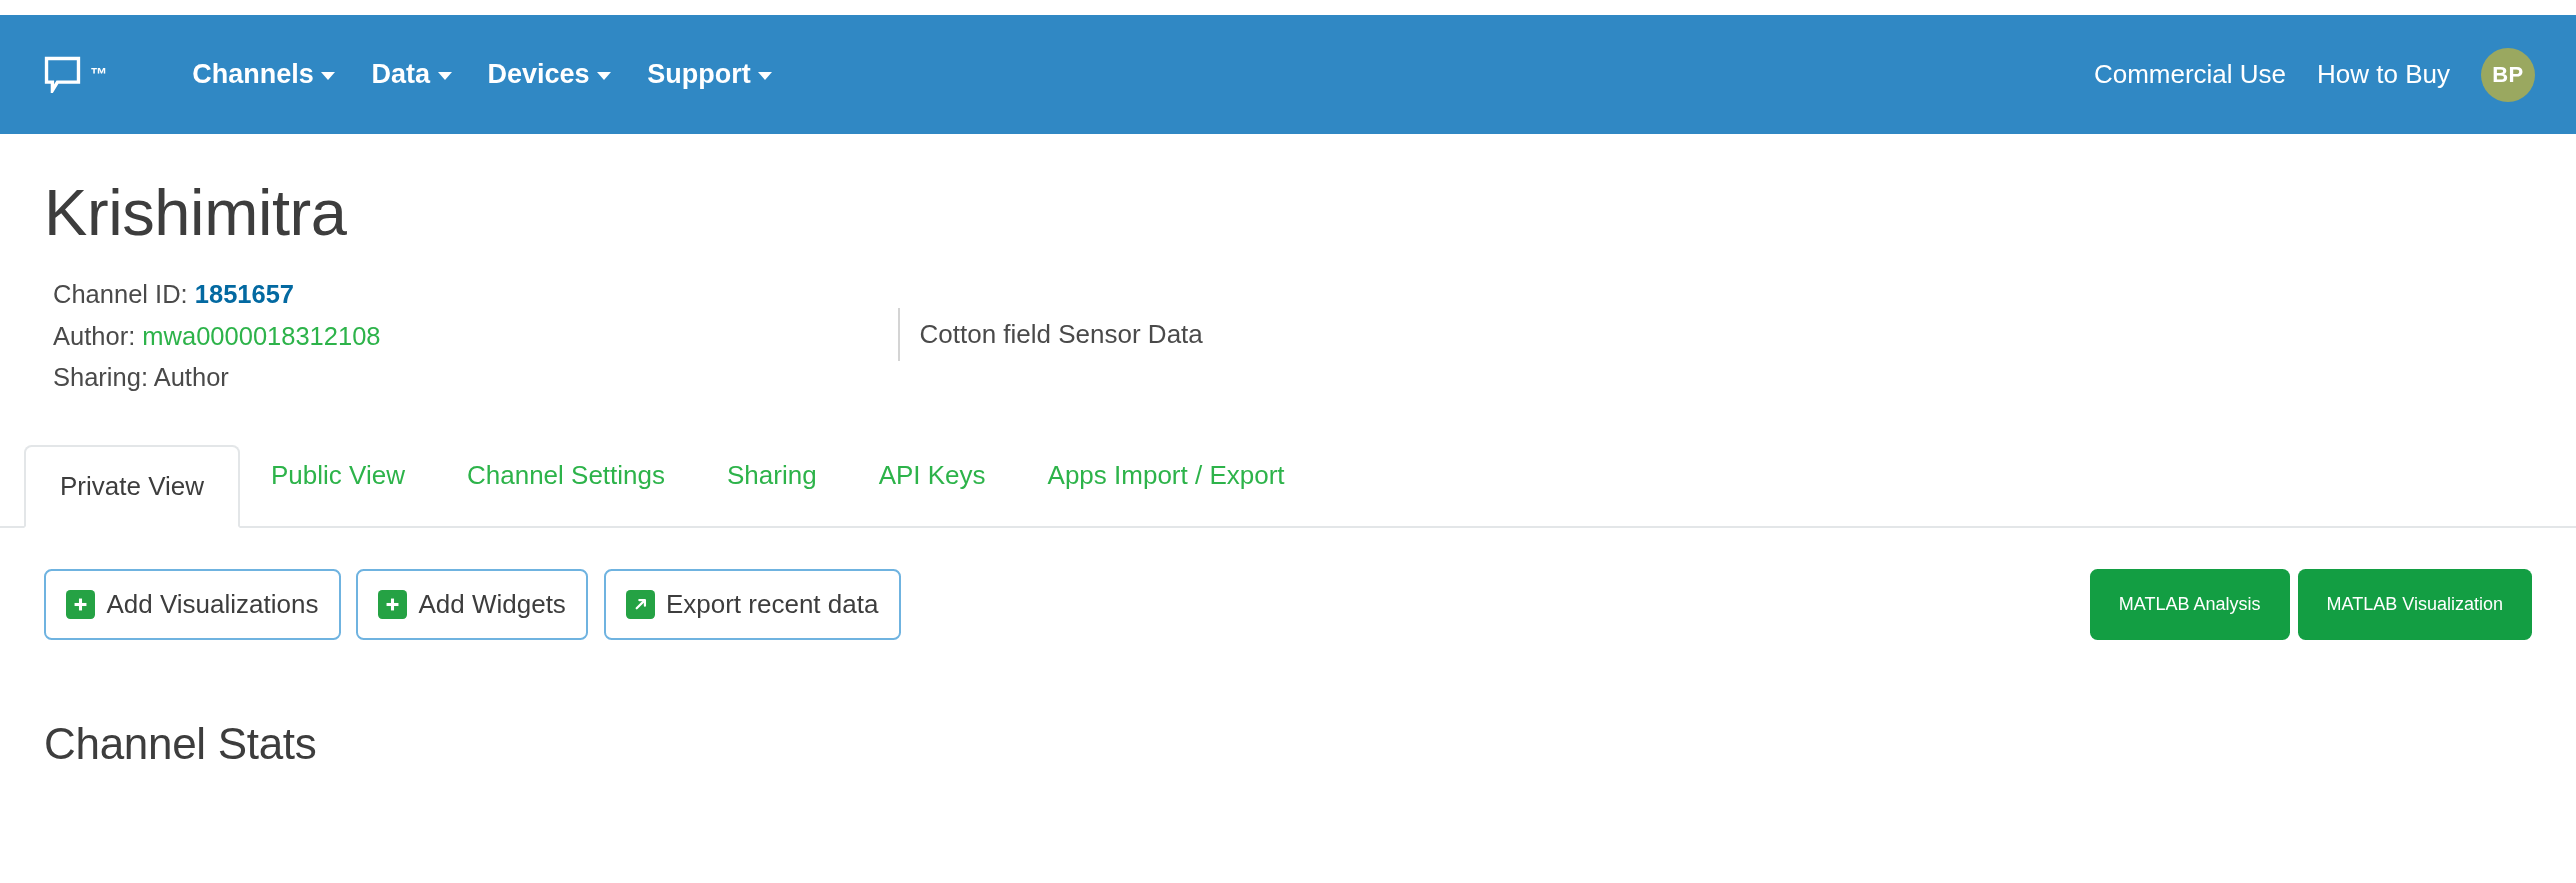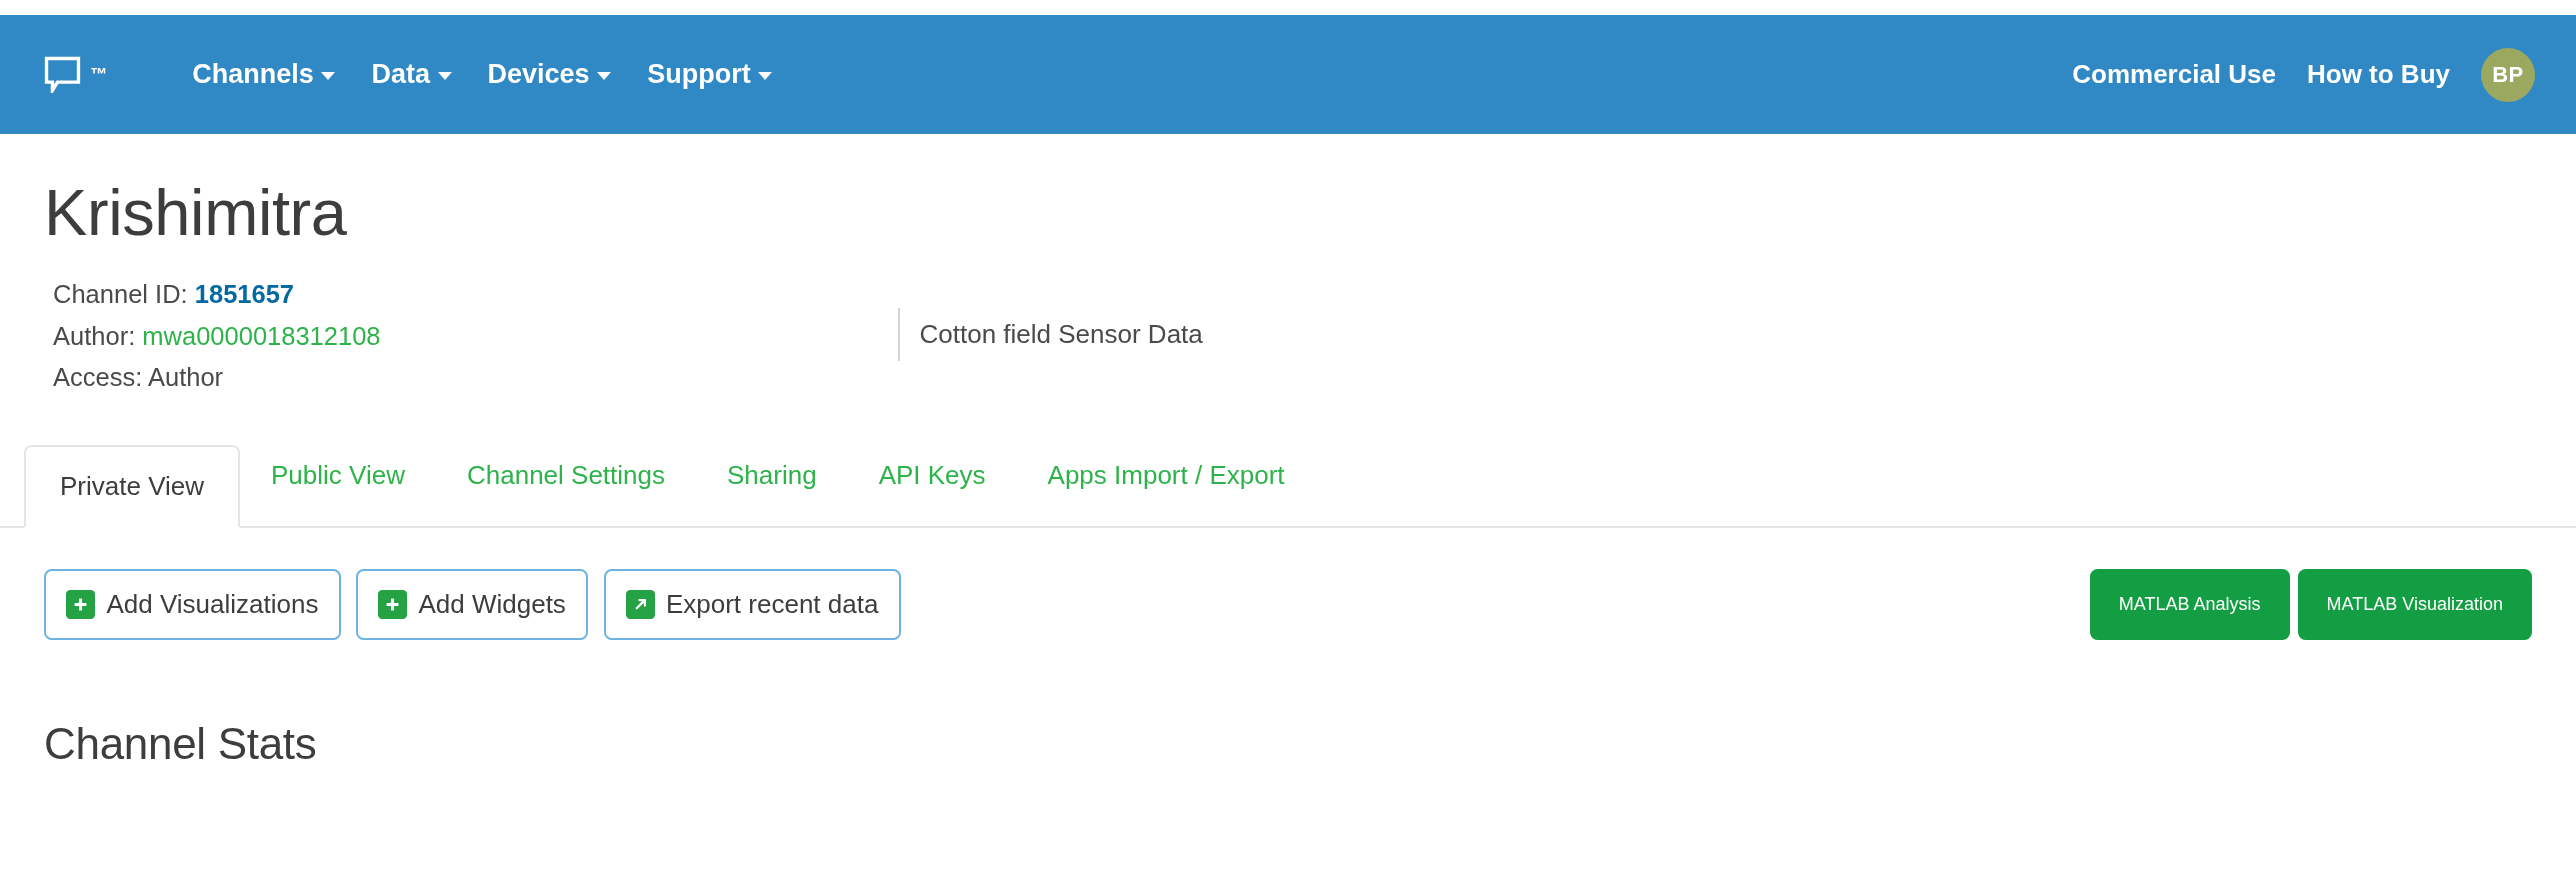--- a/index.html
+++ b/index.html
@@ -38,21 +38,21 @@
     width:0; height:0; margin-left:7.6px; margin-top:3.4px;
     border-left:7.6px solid transparent;
     border-right:7.6px solid transparent;
     border-top:8.5px solid #ffffff;
   }
   .nav-right {
     margin-left:auto; display:flex; align-items:center;
     padding-right:41px;
   }
   .nav-link-right {
-    color:#ffffff; font-size:26px; font-weight:bold;
+    color:#ffffff; font-size:26px; font-weight:normal;
     margin-right:31px; cursor:pointer; white-space:nowrap;
   }
   .avatar {
     width:54px; height:54px; border-radius:50%;
     background:#9aa860; color:#ffffff;
     display:flex; align-items:center; justify-content:center;
     font-size:22px; font-weight:bold; cursor:pointer;
     letter-spacing:0.4px;
   }
 
@@ -193,21 +193,21 @@
     <div class="meta-list">
       <div class="meta-line">
         <span>Channel ID:</span>
         <b>1851657</b>
       </div>
       <div class="meta-line">
         <span>Author:</span>
         <span class="meta-link">mwa0000018312108</span>
       </div>
       <div class="meta-line">
-        <span>Access:</span>
+        <span>Sharing:</span>
         <span>Author</span>
       </div>
     </div>
 
     <div class="desc-block">
       <span class="desc-text">Cotton field Sensor Data</span>
     </div>
   </div>
 
   <div class="tabs">

